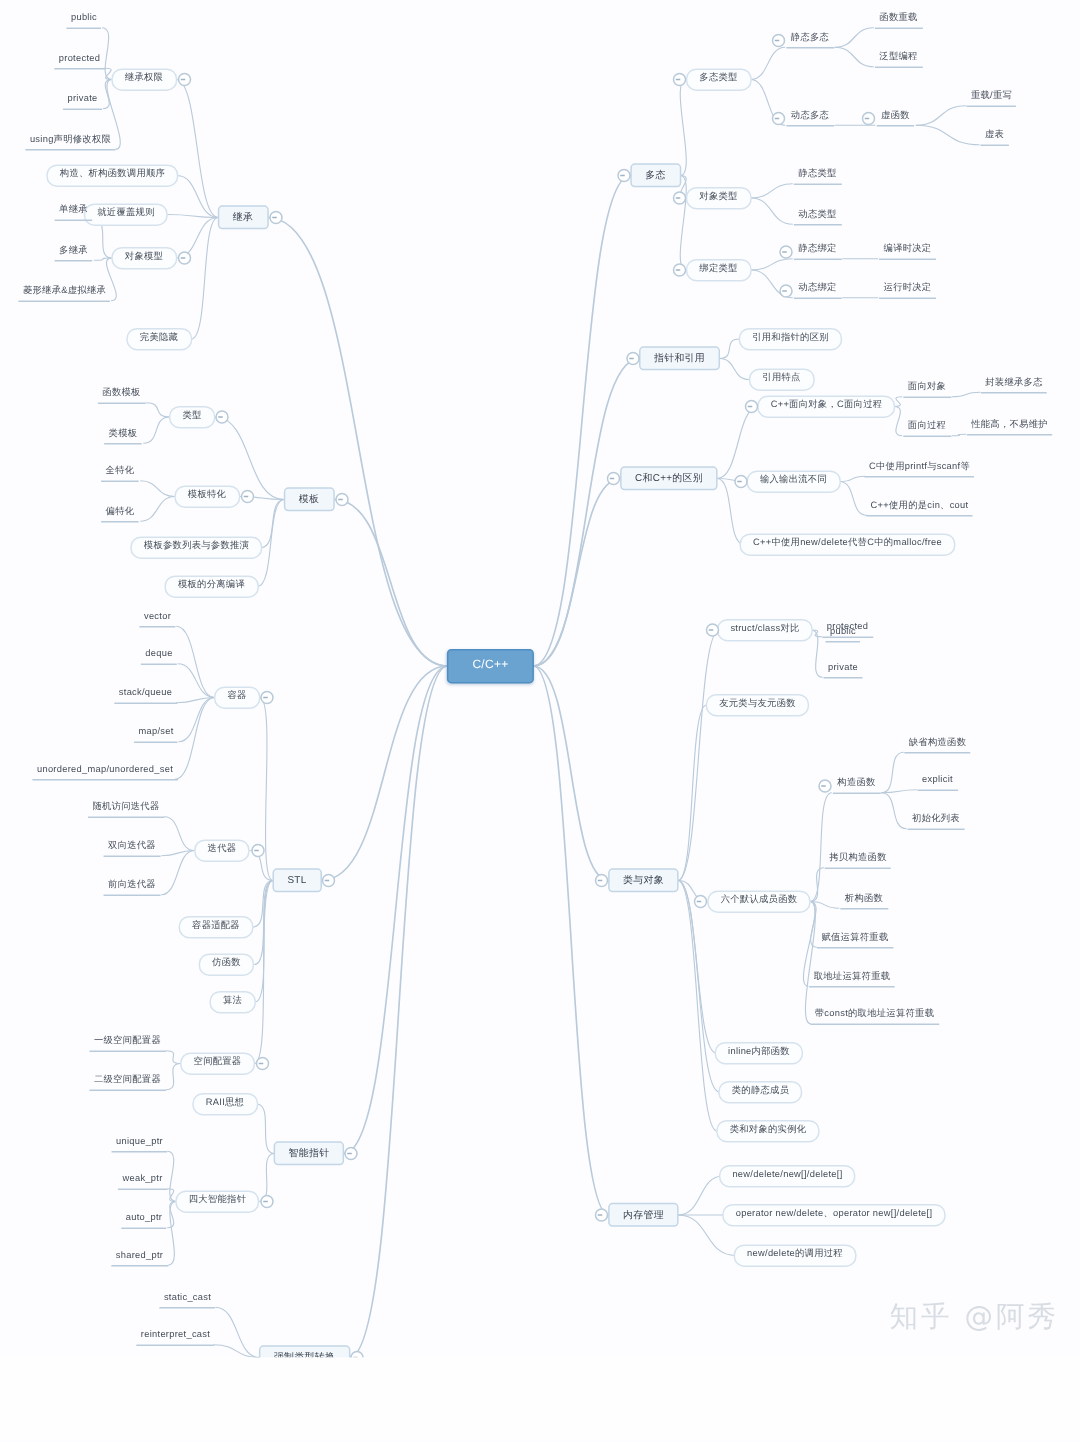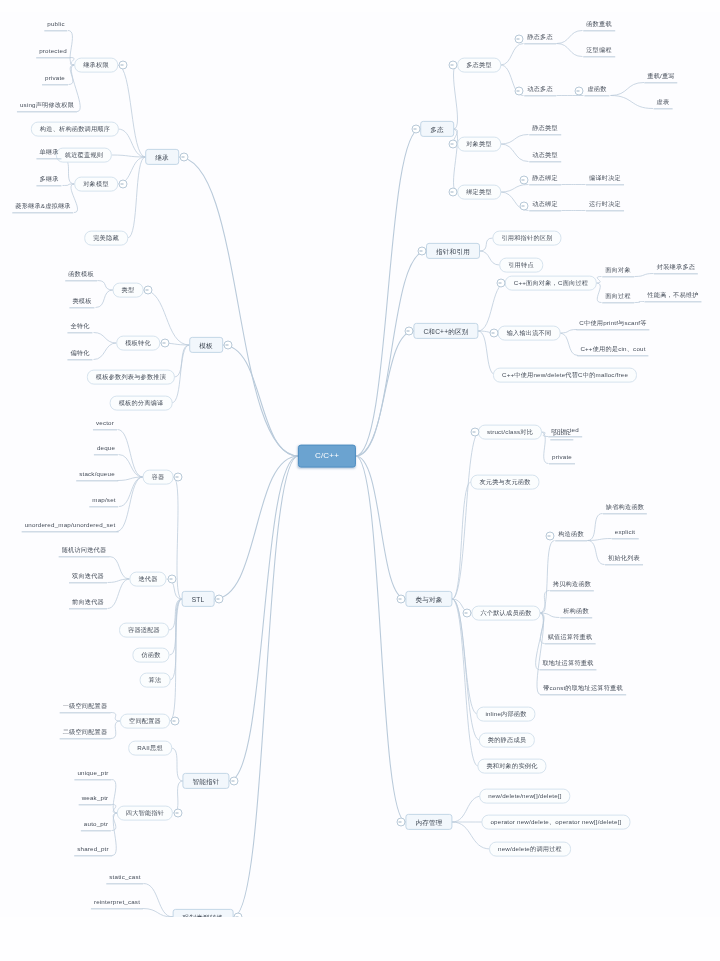--- a/index.html
+++ b/index.html
@@ -1,17 +1,17 @@
 <!DOCTYPE html>
 <html><head>
 <meta charset="utf-8">
 <style>
   html,body{margin:0;padding:0;background:#fefeff;}
   body{font-family:"Liberation Sans","DejaVu Sans",sans-serif;}
-  #stage{position:relative;width:720px;height:905px;overflow:hidden;background:#fdfdff;margin-top:12px;}
+  #stage{position:relative;width:720px;height:905px;overflow:hidden;background:#fdfdff;}
   #edges{position:absolute;left:0;top:0;width:720px;height:961px;}
   .node{position:absolute;transform:translate(-50%,-50%);white-space:nowrap;
         font-size:6.2px;color:#3d4551;letter-spacing:.2px;line-height:1.1;}
   .node .lbl{display:inline-block;}
   
   .n-root{background:#6ba3d0;border:1px solid #4e8ec2;border-radius:3px;
           color:#ffffff;font-size:8px;padding:6px 16px;
           box-shadow:0 1px 2px rgba(90,130,170,.35);}
   
   .n-l1{background:#f2f7fc;border:1px solid #c3d6e6;border-radius:3px;padding:3.5px 9px;
@@ -267,13 +267,14 @@
       <div class="toggle" style="left: 421.5px; top: 239px;"></div>
       <div class="toggle" style="left: 409px; top: 319px;"></div>
       <div class="toggle" style="left: 501px; top: 271px;"></div>
       <div class="toggle" style="left: 493.5px; top: 321px;"></div>
       <div class="toggle" style="left: 401px; top: 587px;"></div>
       <div class="toggle" style="left: 474.5px; top: 420px;"></div>
       <div class="toggle" style="left: 467px; top: 601px;"></div>
       <div class="toggle" style="left: 549.5px; top: 524px;"></div>
       <div class="toggle" style="left: 401px; top: 810px;"></div>
     </div>
+  <div class="watermark">知乎 @阿秀</div>
 </div>
 
 </body></html>

